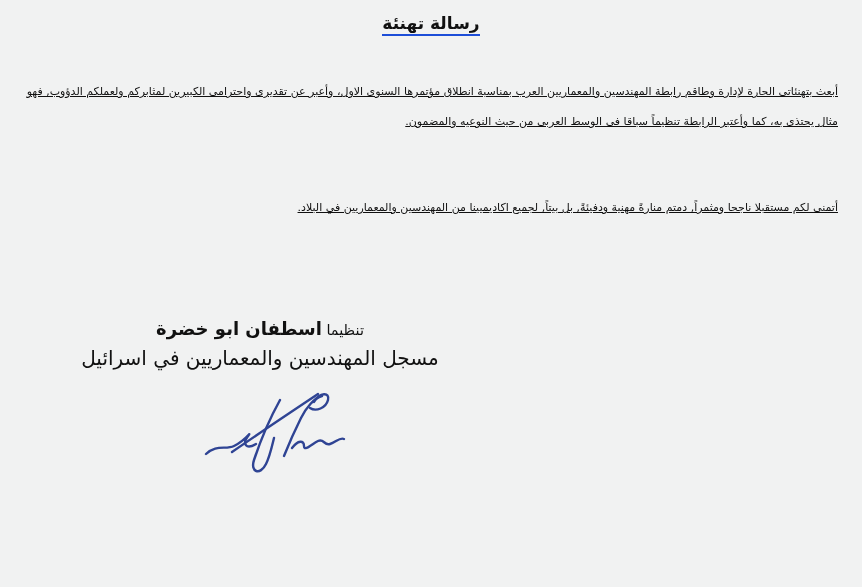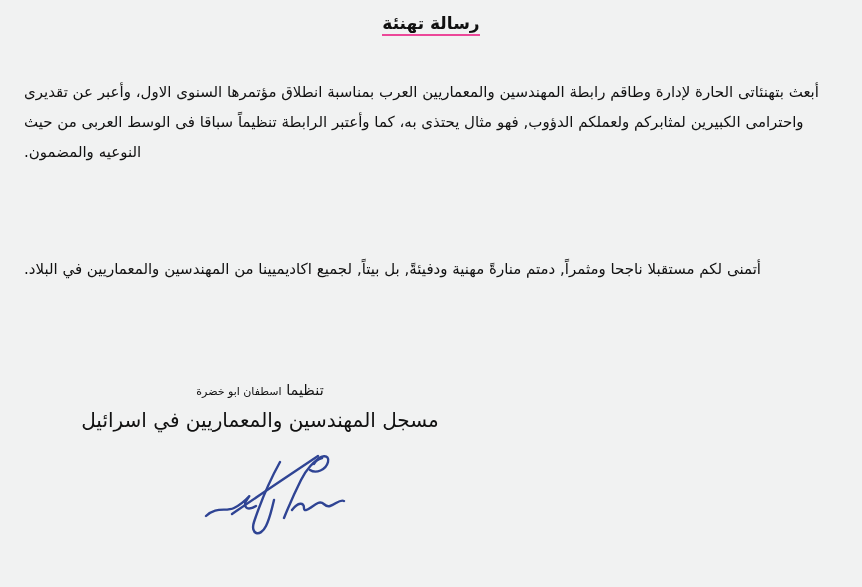--- a/index.html
+++ b/index.html
@@ -22,38 +22,39 @@
     overflow: hidden;
   }
   .letter-title {
     margin: 0;
     padding-top: 13px;
     text-align: center;
     font-size: 17px;
     font-weight: bold;
   }
   .letter-title .underlined {
-    border-bottom: 2px solid #ec4899;
+    border-bottom: 2px solid #1d4ed8;
     padding-bottom: 1px;
   }
   .para {
     margin: 0 24px;
-    text-align: left;
-    font-size: 15px;
+    text-align: right;
+    font-size: 11px;
     line-height: 30px;
+    text-decoration: underline;
   }
   .para-1 { margin-top: 44px; }
-  .para-2 { margin-top: 87px; }
+  .para-2 { margin-top: 56px; }
   .sig-block {
     width: 420px;
     margin: 92px auto 0 50px; 
     text-align: center;
   }
   .sig-name-line { font-size: 14.5px; line-height: 28px; }
-  .sig-name { font-weight: normal; font-size: 11px; }
+  .sig-name { font-weight: bold; font-size: 18px; }
   .sig-role { font-size: 20px; line-height: 28px; }
   .scribble-wrap {
     position: relative;
     right: -27px;
     margin-top: 16px;
   }
 </style>
 </head>
 <body>
 

